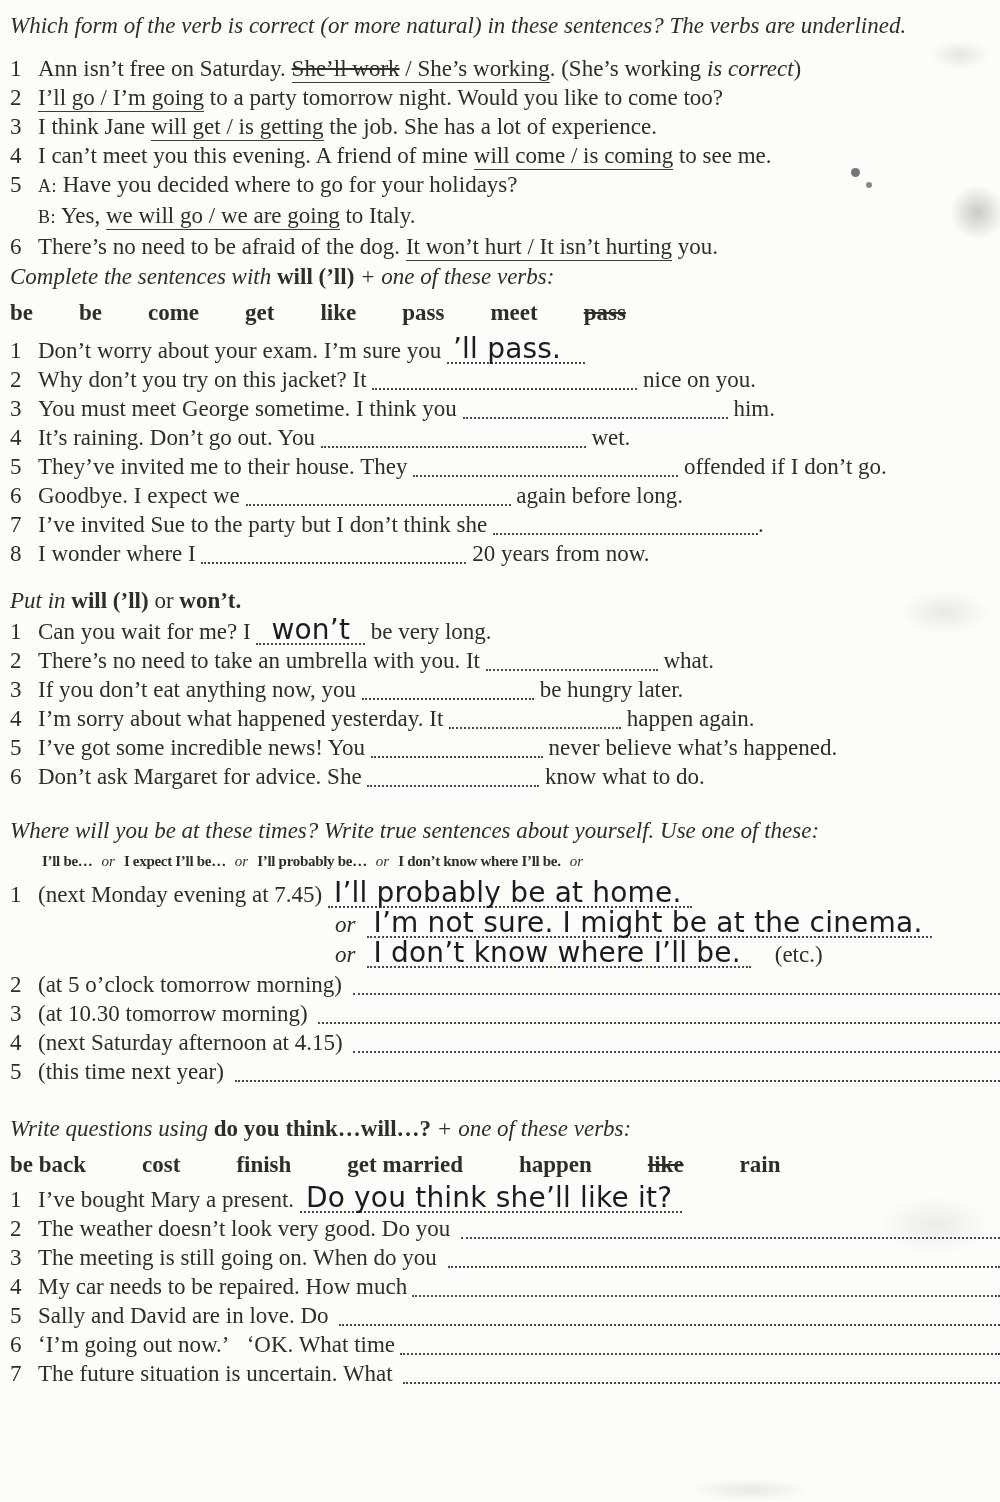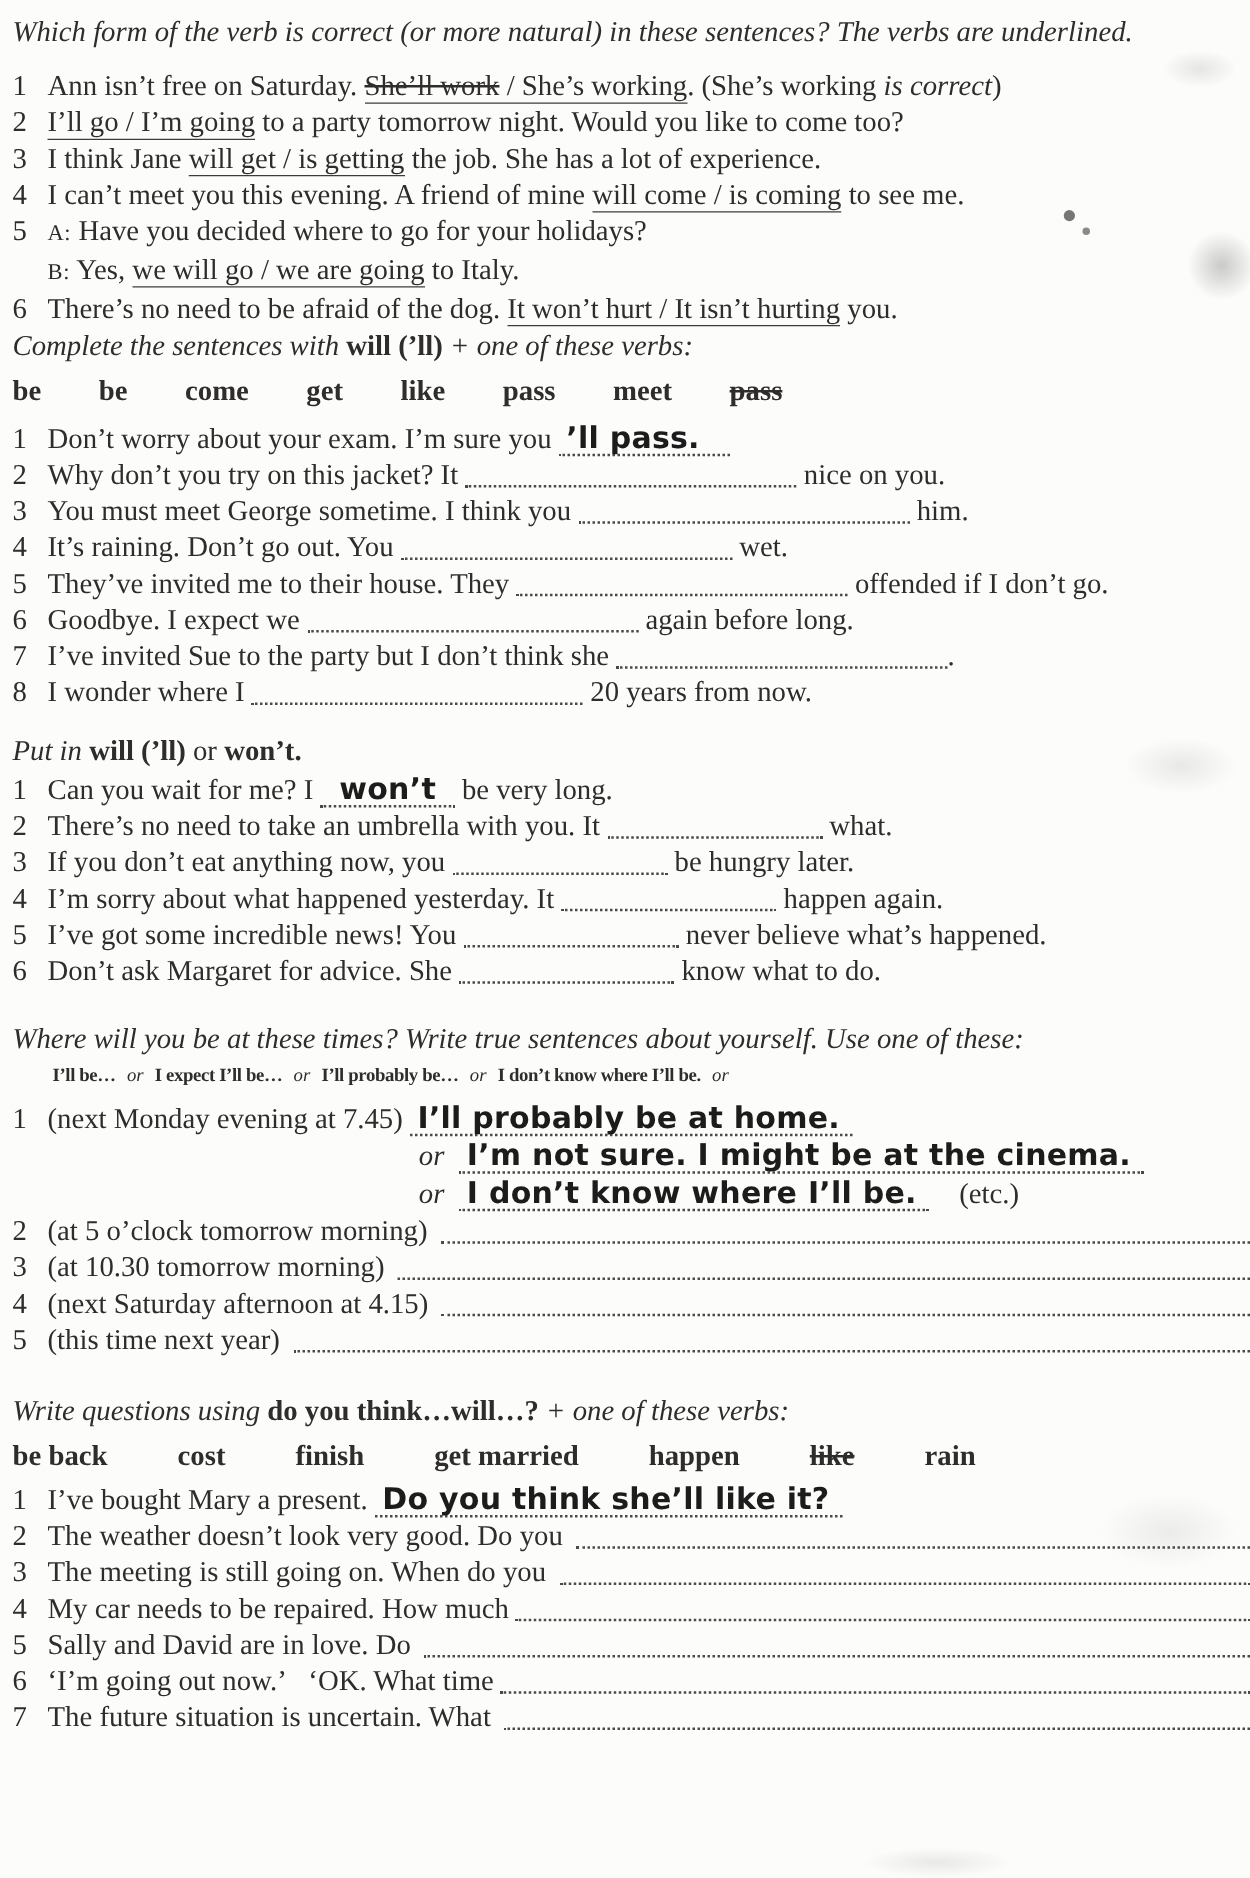--- a/index.html
+++ b/index.html
@@ -22,21 +22,21 @@
   .flexrow .pre{white-space:pre;flex:0 0 auto;}
   .dots{display:inline-block;height:4px;border-bottom:2.5px dotted #4a4a4a;position:relative;top:3px;}
   .w265{width:265px;}
   .w172{width:172px;}
   .fill{flex:1 1 auto;margin-left:5px;}
   .u{border-bottom:1.5px solid #3c3c3c;padding-bottom:1px;}
   .strike{text-decoration:line-through;text-decoration-thickness:2px;}
   .speaker{font-size:18px;letter-spacing:0.5px;}
   .hw{
     font-family:"DejaVu Sans","Liberation Sans",sans-serif;
-    font-weight:700;font-size:24px;color:#1c1c1c;letter-spacing:0.2px;
+    font-weight:400;font-size:28px;color:#1c1c1c;letter-spacing:0.2px;
     display:inline-block;border-bottom:2.5px dotted #4a4a4a;
     padding:0 24px 1px 6px;line-height:24px;
   }
   .hw.pad-both{padding:0 15px 1px 15px;}
   .hw.pad-sm{padding:0 10px 1px 6px;}
   .wordbank{display:flex;line-height:29px;font-weight:bold;margin-top:6px;}
   .wordbank span{margin-right:46px;}
   .wordbank.wide span{margin-right:56px;}
   .opts{font-weight:bold;font-size:15px;letter-spacing:-0.3px;line-height:30px;padding-left:32px;max-width:950px;}
   .opts .or{font-weight:normal;font-style:italic;margin:0 9px;letter-spacing:0;}

